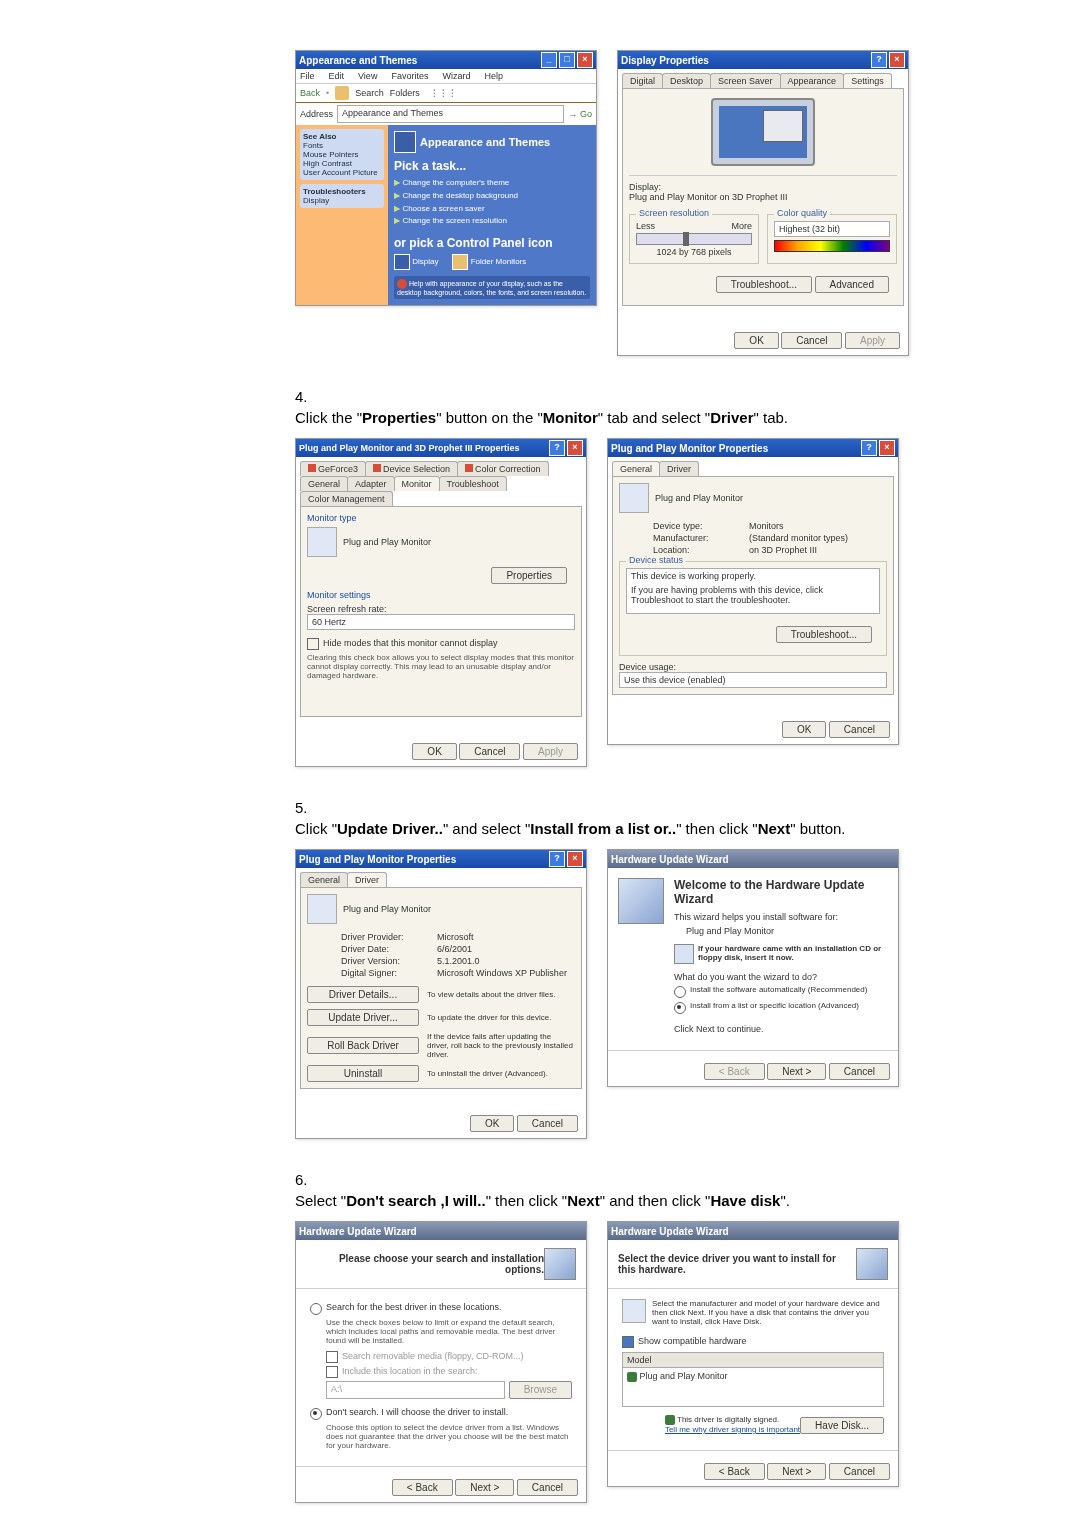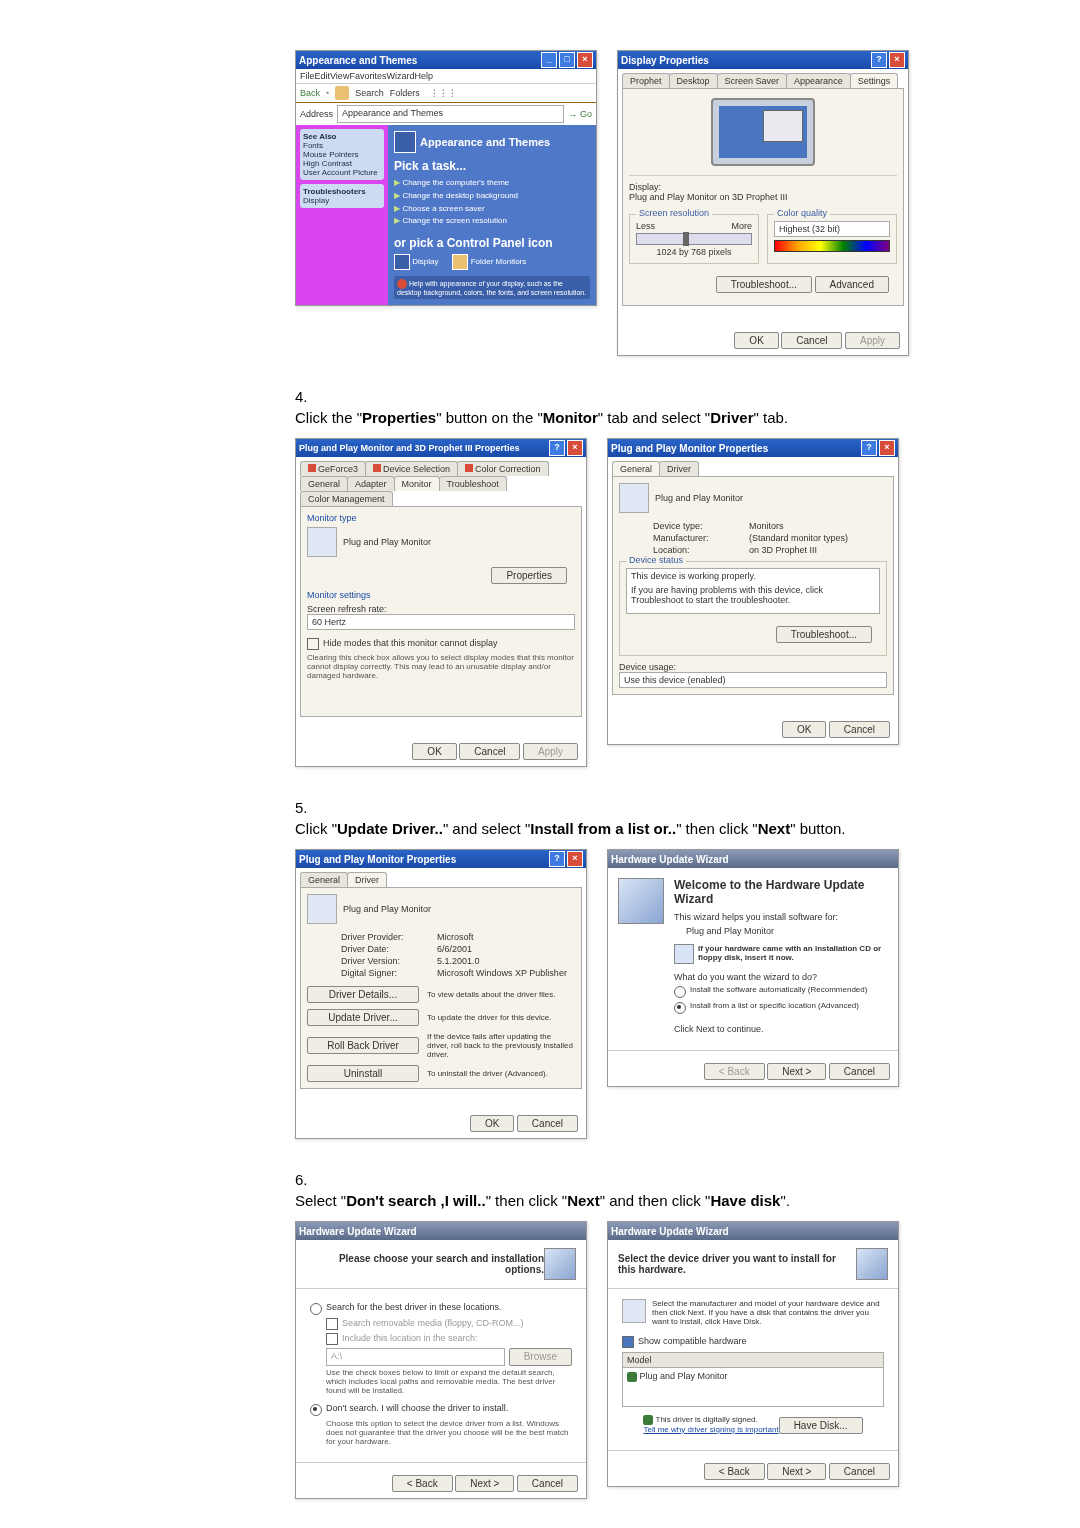--- a/index.html
+++ b/index.html
@@ -130,21 +130,21 @@
 
   <div class="shot" style="width:300px;">
     <div class="titlebar tb-blue">
       <span>Appearance and Themes</span>
       <div class="winbtns">
         <span class="winbtn">_</span>
         <span class="winbtn">□</span>
         <span class="winbtn close">×</span>
       </div>
     </div>
-    <div style="padding:2px 4px;display:flex;gap:0;font-size:9px;color:#333;">
+    <div style="padding:2px 4px;display:flex;gap:14px;font-size:9px;color:#333;">
       <span>File</span>
       <span>Edit</span>
       <span>View</span>
       <span>Favorites</span>
       <span>Wizard</span>
       <span>Help</span>
     </div>
     <div style="padding:2px 4px;display:flex;gap:6px;align-items:center;border-top:1px solid #ccc;">
       <span style="color:#3b7c3b">Back</span>
       <span style="color:#999">•</span>
@@ -152,21 +152,21 @@
       <span>Search</span>
       <span>Folders</span>
       <span style="margin-left:4px;">⋮⋮⋮</span>
     </div>
     <div style="padding:2px 4px;border-top:1px solid #a16207;display:flex;gap:4px;align-items:center;">
       <span>Address</span>
       <span class="tbox" style="flex:1">Appearance and Themes</span>
       <span style="color:#3b7c3b">→ Go</span>
     </div>
     <div style="display:flex;">
-      <div style="width:84px;background:#d946ef;padding:4px;color:#fff;font-size:8px;">
+      <div style="width:84px;background:#fdba74;padding:4px;color:#fff;font-size:8px;">
         <div style="background:#cddaf2;color:#234;padding:3px;border-radius:3px;margin-bottom:4px;">
           <div style="font-weight:bold;">See Also</div>
           <div>Fonts</div>
           <div>Mouse Pointers</div>
           <div>High Contrast</div>
           <div>User Account Picture</div>
         </div>
         <div style="background:#cddaf2;color:#234;padding:3px;border-radius:3px;">
           <div style="font-weight:bold;">Troubleshooters</div>
           <div>Display</div>
@@ -199,21 +199,21 @@
 
   <div class="shot" style="width:290px;">
     <div class="titlebar tb-blue">
       <span>Display Properties</span>
       <div class="winbtns">
         <span class="winbtn">?</span>
         <span class="winbtn close">×</span>
       </div>
     </div>
     <div class="tabs">
-      <span class="tab">Prophet</span>
+      <span class="tab">Digital</span>
       <span class="tab">Desktop</span>
       <span class="tab">Screen Saver</span>
       <span class="tab">Appearance</span>
       <span class="tab sel">Settings</span>
     </div>
     <div class="panel">
       <div style="height:74px;display:flex;justify-content:center;align-items:center;">
         <div style="width:100px;height:64px;border:2px solid #888;border-radius:4px;background:#c8d0dd;position:relative;">
           <div style="position:absolute;inset:6px;background:#4a76c0;">
             <div style="position:absolute;right:4px;top:4px;width:38px;height:30px;background:#e8eaf0;border:1px solid #666;"></div>
@@ -465,29 +465,29 @@
     </div>
     <div style="padding:8px 10px;display:flex;justify-content:space-between;align-items:center;border-bottom:1px solid #ccc;">
       <b style="font-size:10px;text-align:right;">Please choose your search and installation options.</b>
       <div class="wizicon" style="width:30px;height:30px;"></div>
     </div>
     <div style="padding:10px 14px;">
       <div class="radio">
             <span class="dot"></span>
             <span>Search for the best driver in these locations.</span>
           </div>
+      <div style="font-size:8px;margin:2px 0 6px 16px;color:#555;">Use the check boxes below to limit or expand the default search, which includes local paths and removable media. The best driver found will be installed.</div>
       <div style="margin-left:16px;color:#999;">
         <div><span class="chk"></span><span>Search removable media (floppy, CD-ROM...)</span></div>
         <div style="margin-top:3px;"><span class="chk"></span><span>Include this location in the search:</span></div>
         <div style="display:flex;gap:4px;margin-top:3px;">
           <span class="tbox" style="flex:1;color:#999;">A:\</span>
           <span class="btn dim">Browse</span>
         </div>
       </div>
-      <div style="font-size:8px;margin:2px 0 6px 16px;color:#555;">Use the check boxes below to limit or expand the default search, which includes local paths and removable media. The best driver found will be installed.</div>
       <div class="radio" style="margin-top:8px;">
             <span class="dot on"></span>
             <span>Don't search. I will choose the driver to install.</span>
           </div>
       <div style="font-size:8px;margin:2px 0 0 16px;color:#555;">Choose this option to select the device driver from a list. Windows does not guarantee that the driver you choose will be the best match for your hardware.</div>
     </div>
     <hr class="sep">
     <div class="row-end">
       <span class="btn">&lt; Back</span>
       <span class="btn">Next &gt;</span>
@@ -509,21 +509,21 @@
         <span style="font-size:8px;">Select the manufacturer and model of your hardware device and then click Next. If you have a disk that contains the driver you want to install, click Have Disk.</span>
       </div>
       <div style="margin-top:10px;"><span class="chk" style="background:#4a76c0;"></span><span>Show compatible hardware</span></div>
       <div style="border:1px solid #aaa;margin-top:4px;">
         <div style="background:#e8e6dc;padding:2px 4px;border-bottom:1px solid #aaa;">Model</div>
         <div style="padding:3px 4px;height:32px;background:#fff;">
           <span style="display:inline-block;width:10px;height:10px;background:#3b7c3b;border-radius:2px;vertical-align:middle;"></span>
           <span>Plug and Play Monitor</span>
         </div>
       </div>
-      <div style="display:flex;justify-content:center;align-items:flex-end;margin-top:8px;">
+      <div style="display:flex;justify-content:flex-end;align-items:flex-end;margin-top:8px;">
         <div style="font-size:8px;">
           <div><span style="display:inline-block;width:10px;height:10px;background:#3b7c3b;border-radius:2px;vertical-align:middle;"></span> <span>This driver is digitally signed.</span></div>
           <div class="blue-link" style="text-decoration:underline;">Tell me why driver signing is important</div>
         </div>
         <span class="btn">Have Disk...</span>
       </div>
     </div>
     <hr class="sep">
     <div class="row-end">
       <span class="btn">&lt; Back</span>

